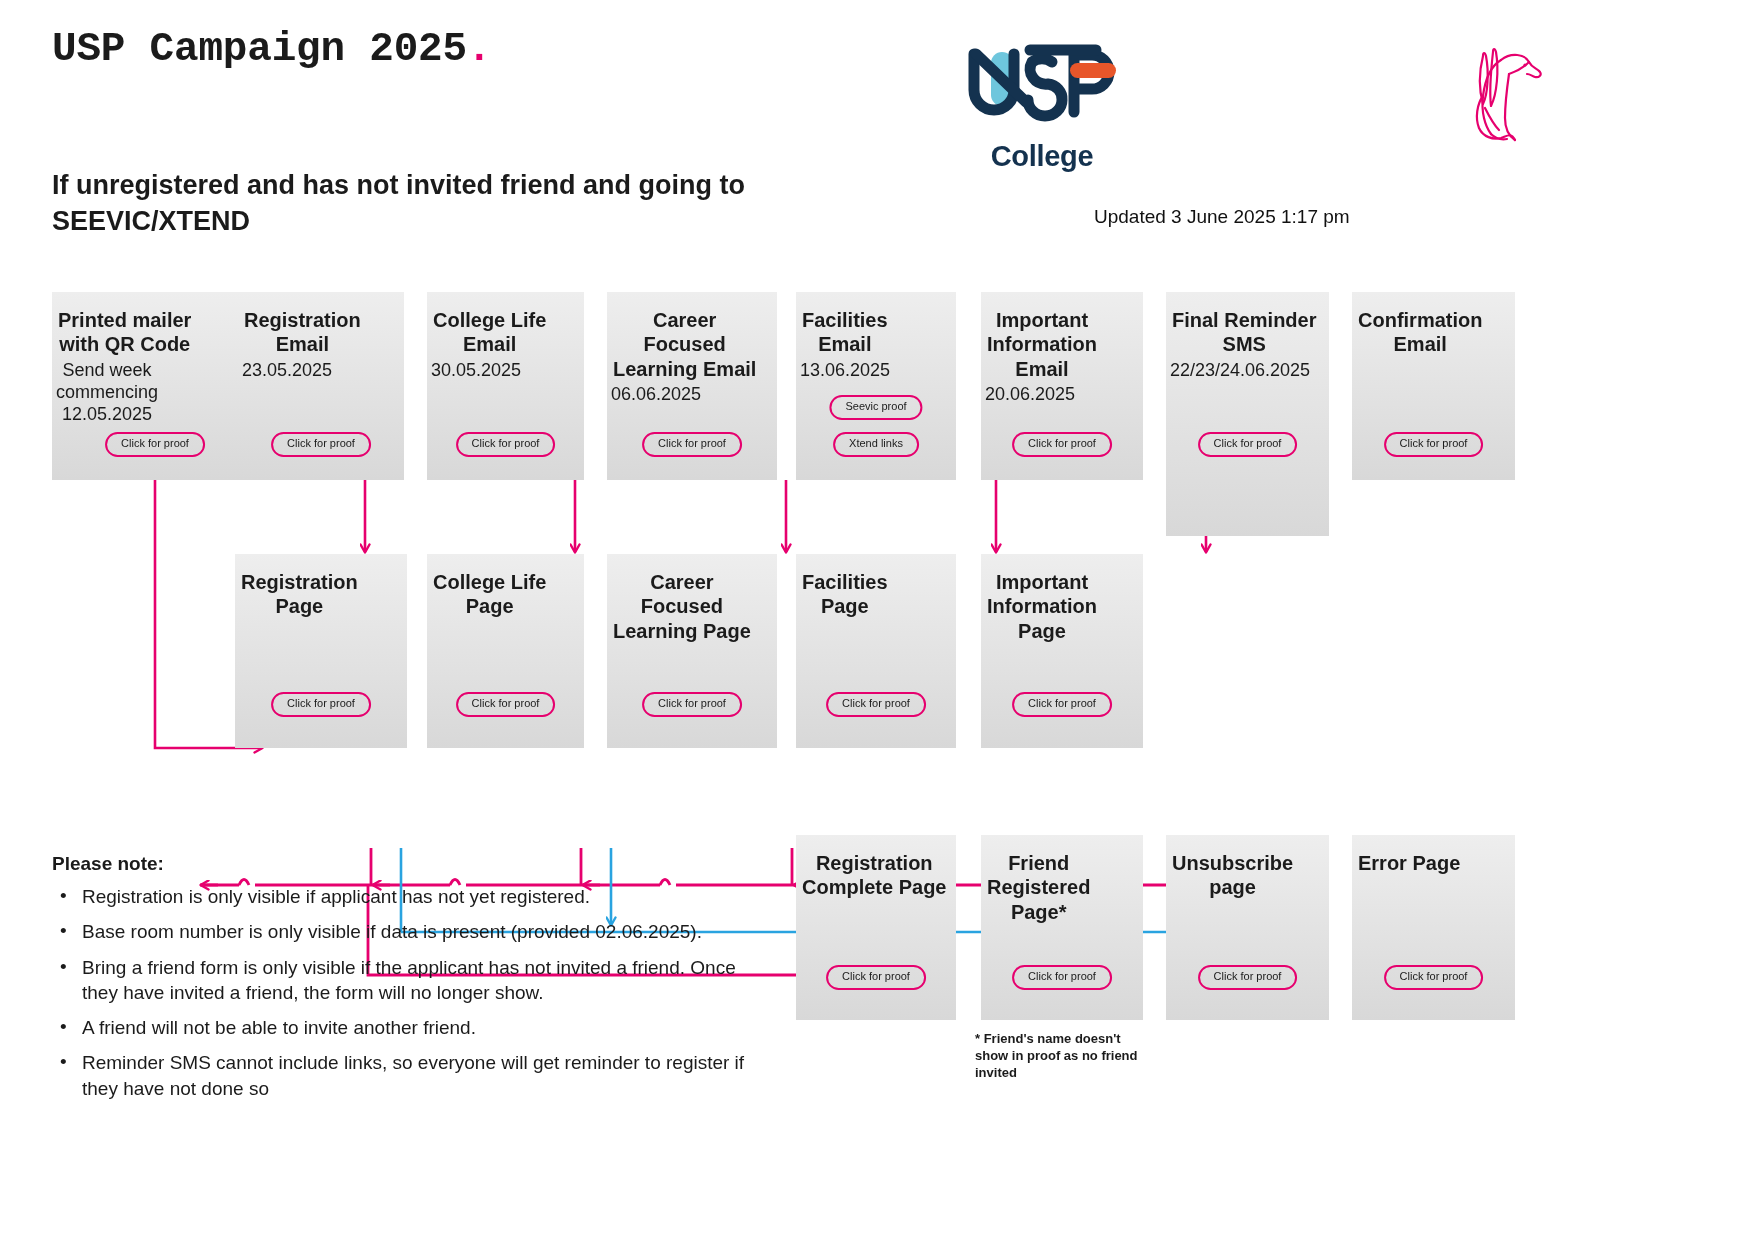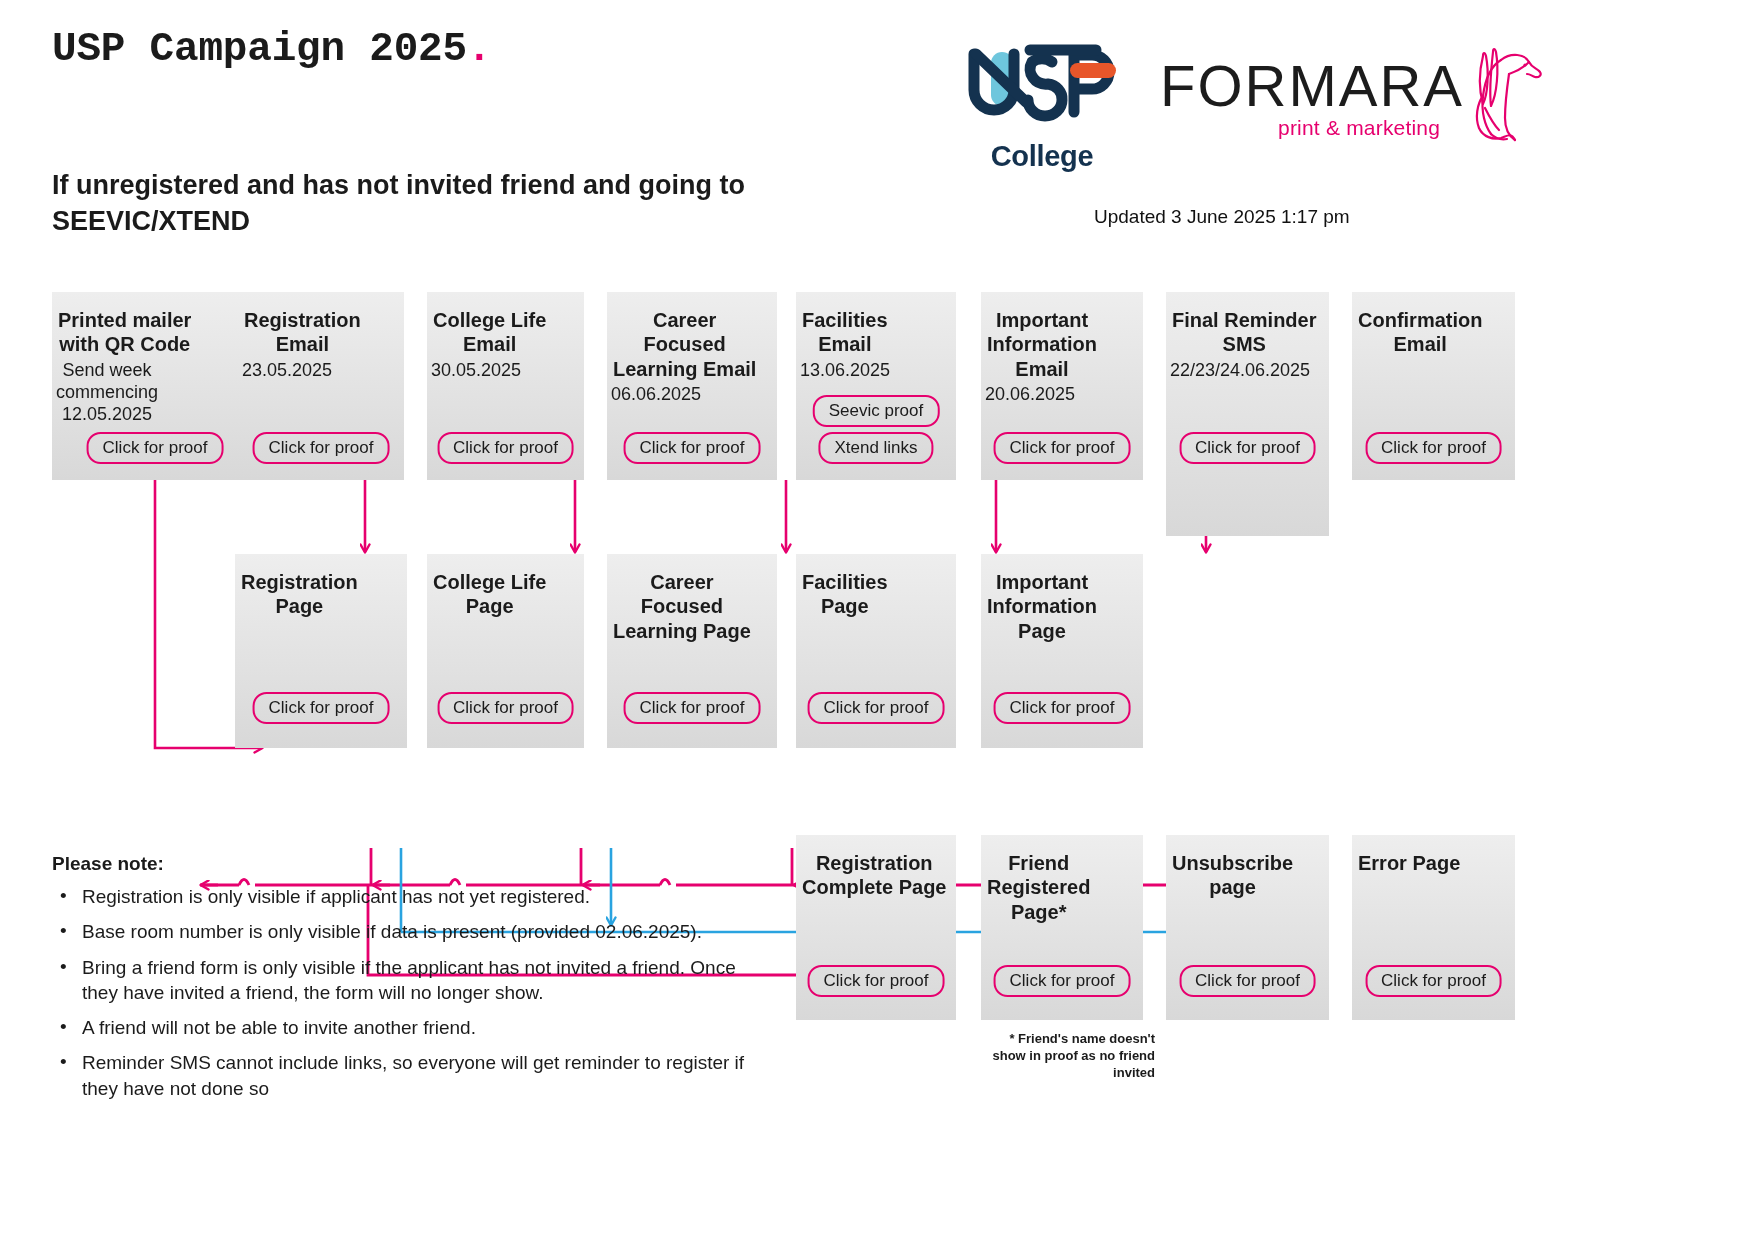--- a/index.html
+++ b/index.html
@@ -69,21 +69,21 @@
   .card-sub {
     font-size: 18px; font-weight: 400; color: #1b1b1b;
     text-align: center; line-height: 1.24; margin-top: 2px;
     padding: 0 4px; white-space: pre-line;
   }
   .proof-btn {
     position: absolute;
     border: 2px solid #e6006e; border-radius: 14px;
     background: transparent; color: #1b1b1b;
     font-family: "Liberation Sans", sans-serif;
-    font-size: 17px; font-weight: 400;
+    font-size: 11px; font-weight: 400;
     padding: 3px 14px 4px; white-space: nowrap;
     left: 50%; transform: translateX(-50%);
     cursor: pointer; line-height: 1.25;
   }
 
   
   .notes { position: absolute; left: 52px; top: 853px; width: 720px; }
   .notes-title { font-size: 19px; font-weight: 700; color: #1b1b1b; margin-bottom: 9px; }
   .notes ul { list-style: none; }
   .notes li {
@@ -91,21 +91,21 @@
     font-size: 19px; font-weight: 400; color: #1b1b1b; line-height: 1.33;
   }
   .notes li::before {
     content: "\2022"; position: absolute; left: 8px; top: -1px;
     font-size: 19px; color: #1b1b1b;
   }
 
   .footnote {
     position: absolute; left: 975px; top: 1030px; width: 180px;
     font-size: 13px; font-weight: 700; color: #1b1b1b;
-    text-align: right; line-height: 1.32;
+    text-align: left; line-height: 1.32;
   }
 
   
   #wires { position: absolute; left: 0; top: 0; width: 1754px; height: 1240px; pointer-events: none; }
 </style>
 </head>
 <body>
 
 <div id="root">
 
@@ -126,24 +126,20 @@
 
       <path d="M122 72 L122 15 L140 15 A17 17 0 0 1 140 49 L122 49" fill="none" stroke="#14324f" stroke-width="11" stroke-linecap="round" stroke-linejoin="round"></path>
 
       <path d="M78 10 L144 10" fill="none" stroke="#14324f" stroke-width="11" stroke-linecap="round"></path>
 
       <rect x="118" y="23" width="46" height="15" rx="7.5" fill="#e8562a"></rect>
     </svg>
     <div class="usp-college-word">College</div>
   </div>
 
-  <div class="formara-logo">
-    <div class="formara-word">FORMARA</div>
-    <div class="formara-sub">print &amp; marketing</div>
-  </div>
   <svg class="hare" width="90" height="110" viewBox="0 0 90 110">
     <g fill="none" stroke="#e6006e" stroke-width="2.2" stroke-linejoin="round" stroke-linecap="round">
 
       <path d="M28 18 C24 34 24 52 28 66 C33 56 34 34 31 18 C30 14 28 14 28 18 Z"></path>
       <path d="M38 14 C36 32 34 52 36 68 C42 56 44 32 41 14 C40 10 38 10 38 14 Z"></path>
 
       <path d="M46 22 C56 14 70 16 74 24 C77 30 82 30 85 34 C87 37 84 40 80 39 C77 38 75 36 72 36"></path>
       <path d="M74 24 C68 30 60 34 54 36"></path>
 
       <path d="M46 22 C36 28 30 42 28 58 C26 74 30 88 36 96"></path>

